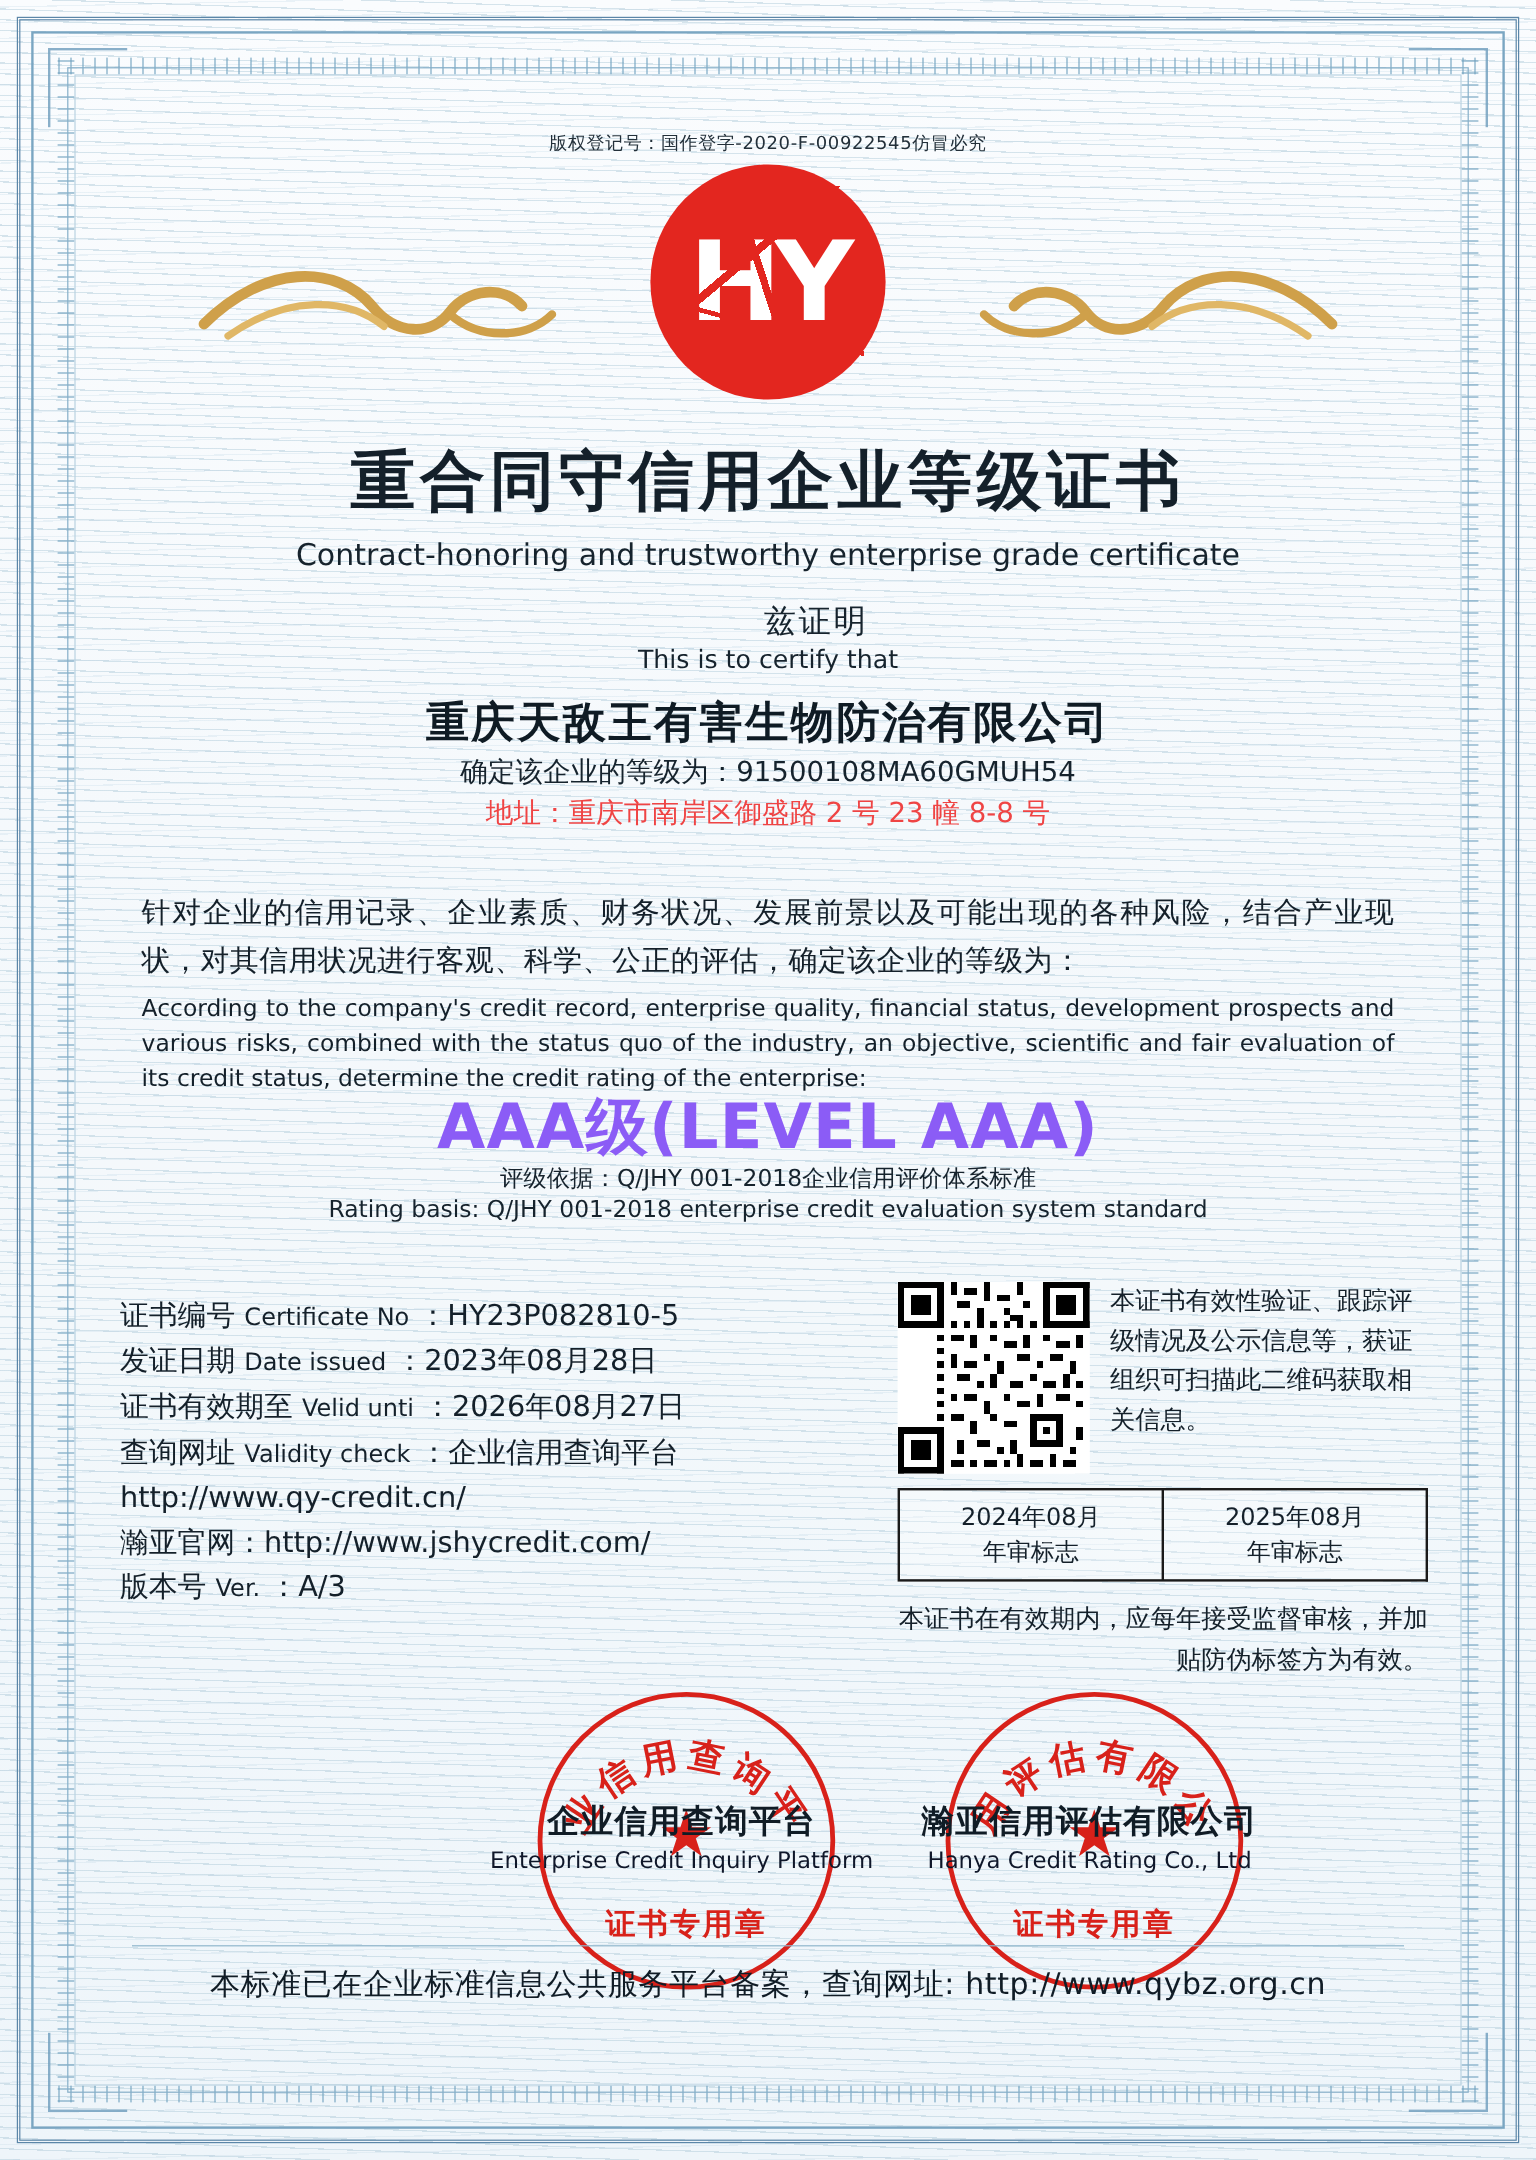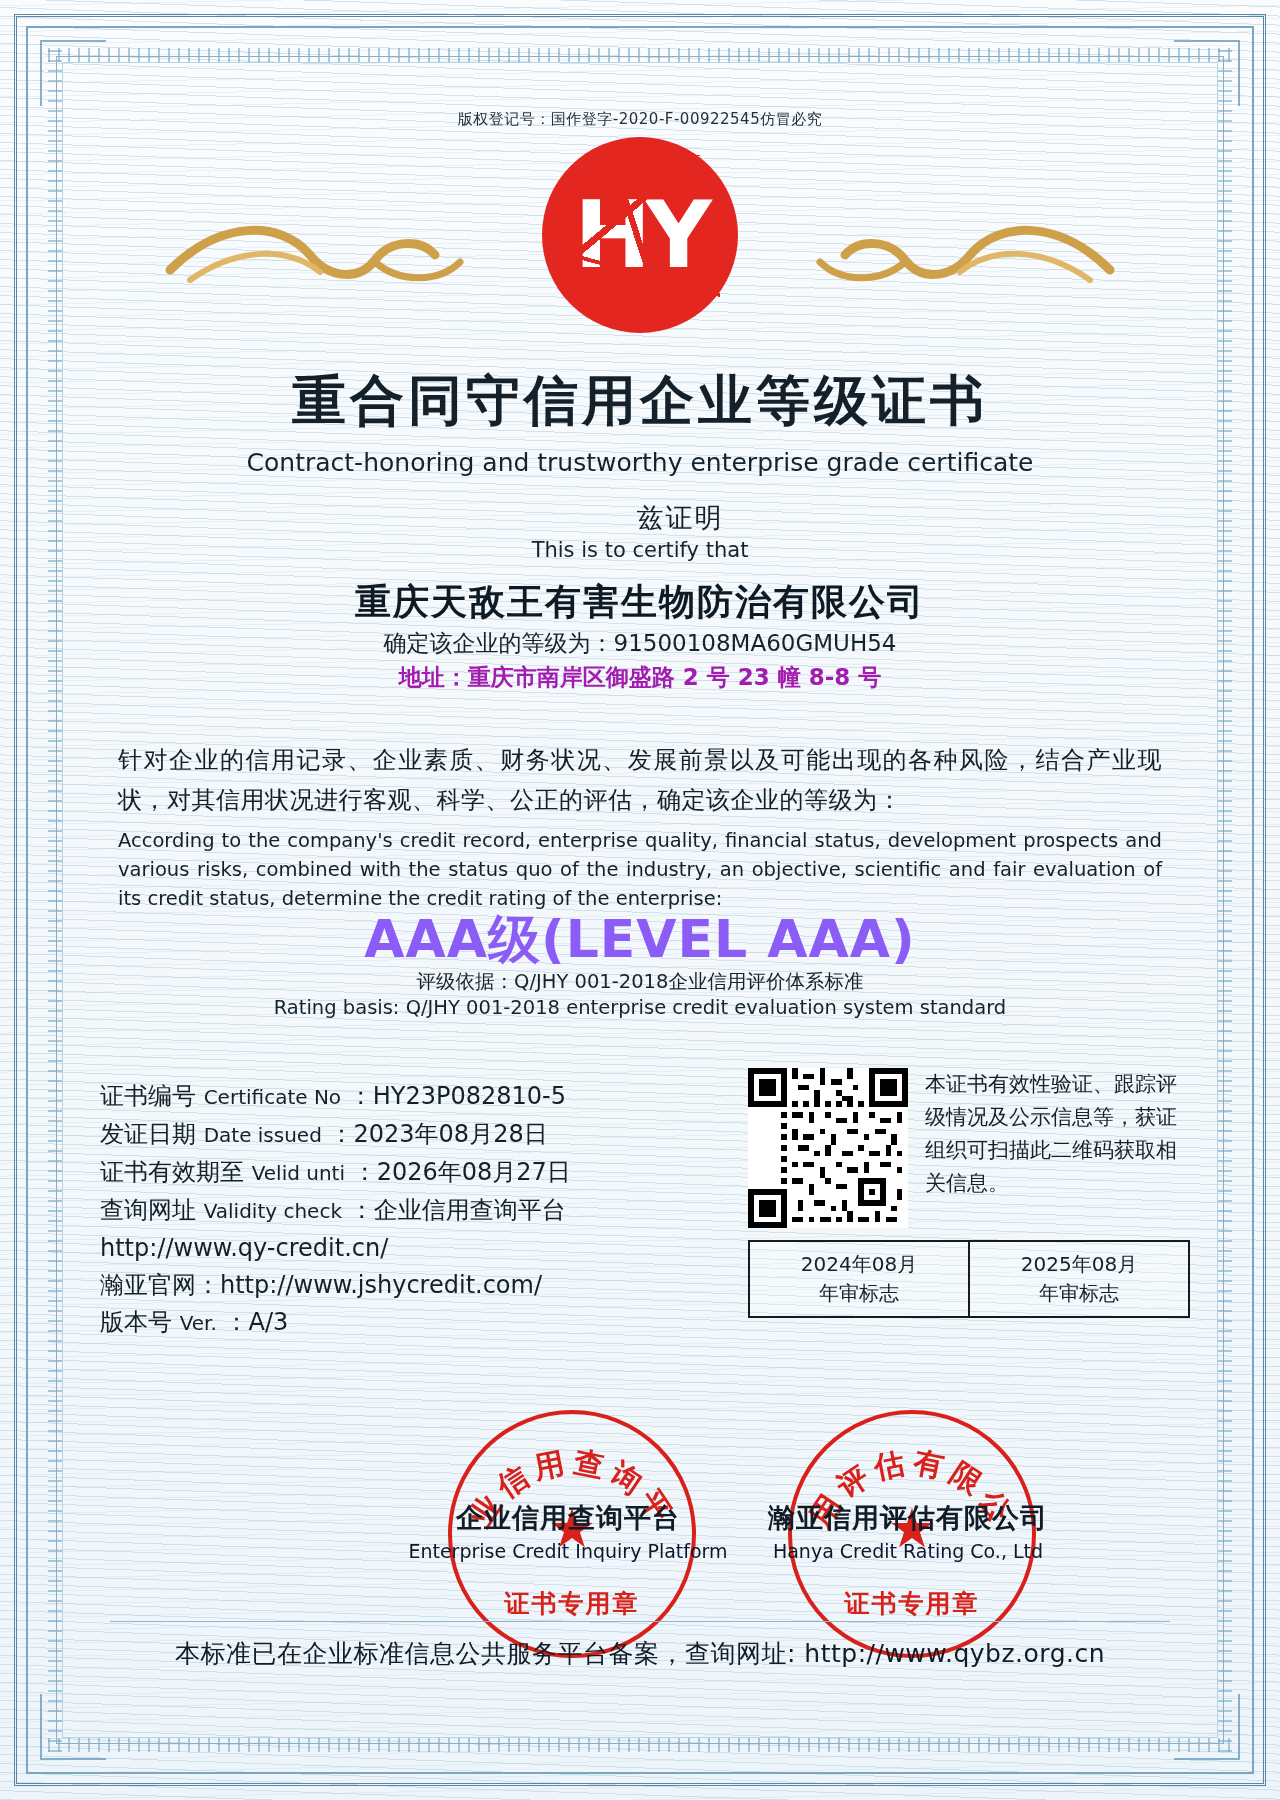--- a/index.html
+++ b/index.html
@@ -122,21 +122,21 @@
   .company{
     position:absolute;top:578px;left:0;width:100%;text-align:center;
     font-size:36px;font-weight:bold;color:#0f1b24;letter-spacing:2px;
   }
   .credit-code{
     position:absolute;top:628px;left:0;width:100%;text-align:center;
     font-size:23px;color:#16232d;
   }
   .address{
     position:absolute;top:662px;left:0;width:100%;text-align:center;
-    font-size:23px;color:#a21caf;font-weight:bold;
+    font-size:23px;color:#ef4444;
   }
 
   .para{
     position:absolute;left:118px;right:118px;top:740px;
   }
   .para .cn{
     font-size:24px;line-height:40px;color:#14202a;text-align:justify;letter-spacing:.5px;
   }
   .para .en{
     margin-top:6px;
@@ -423,20 +423,21 @@
     <div class="stamp-box">
       <span>2024年08月</span>
       <span>年审标志</span>
     </div>
     <div class="stamp-box">
       <span>2025年08月</span>
       <span>年审标志</span>
     </div>
   </div>
 
+  <div class="annual-note">本证书在有效期内，应每年接受监督审核，并加贴防伪标签方为有效。</div>
 
   <div class="seal left">
     <svg class="arc" viewBox="0 0 240 240" aria-hidden="true">
       <defs>
         <path id="arcL" d="M30,132 A92,92 0 0,1 210,132" fill="none"></path>
       </defs>
       <text font-size="30" font-weight="bold" fill="#d8211a" letter-spacing="6">
         <textPath href="#arcL" startOffset="50%" text-anchor="middle">企业信用查询平台</textPath>
       </text>
     </svg>

